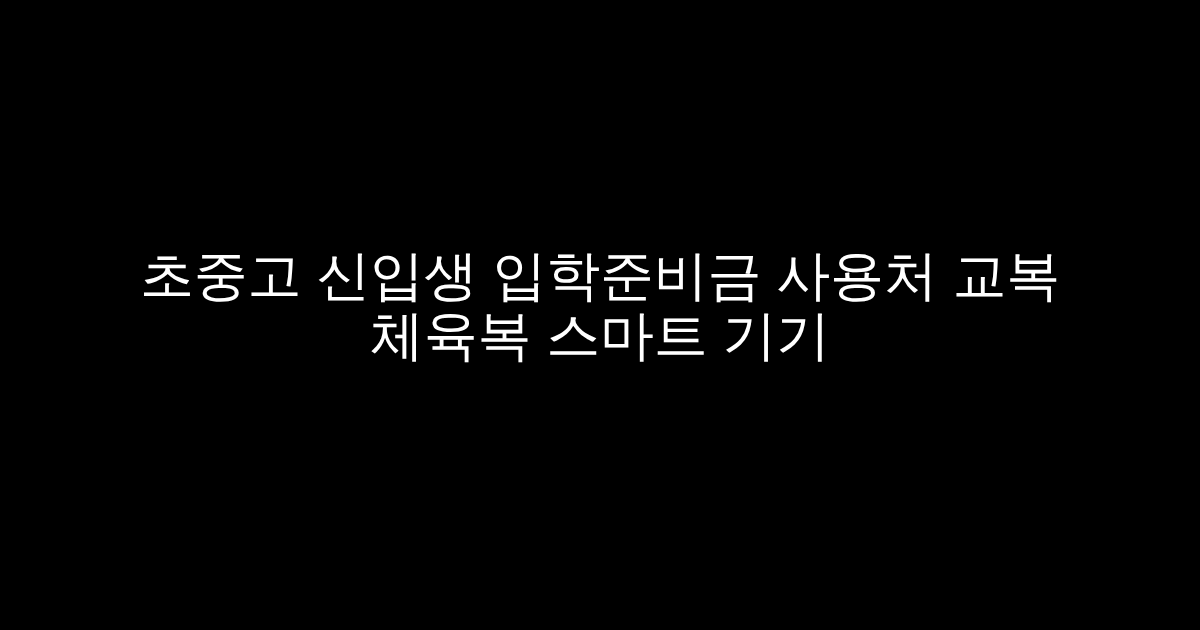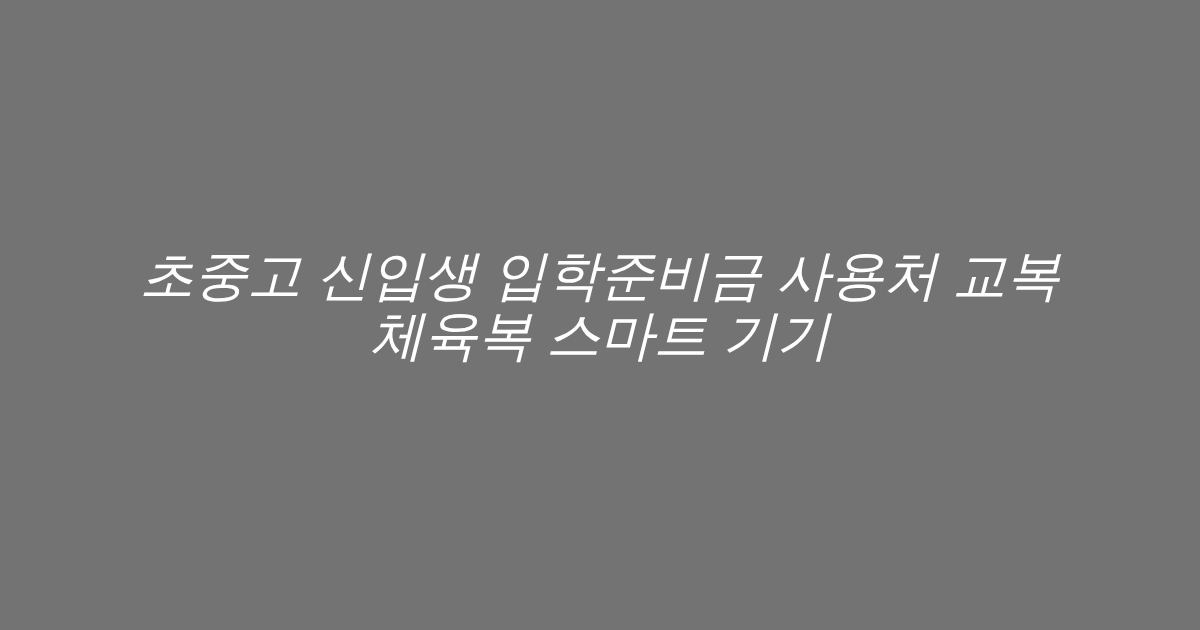--- a/index.html
+++ b/index.html
@@ -46,21 +46,21 @@
     letter-spacing: -0.2px;
     word-break: keep-all;
     overflow-wrap: break-word;
     text-rendering: geometricPrecision;
     -webkit-font-smoothing: antialiased;
   }
 </style>
 </head>
 <body>
 
-<div class="og-card" style="background-color: #737373; font-style: italic;">
+<div class="og-card" style="background-color: #000000;">
 
   <div class="title-block">
 
     <h1 class="og-title" style="color: rgb(255, 255, 255);">초중고 신입생 입학준비금 사용처 교복 체육복 스마트 기기</h1>
 
   </div>
 
 </div>
 
 </body></html>

